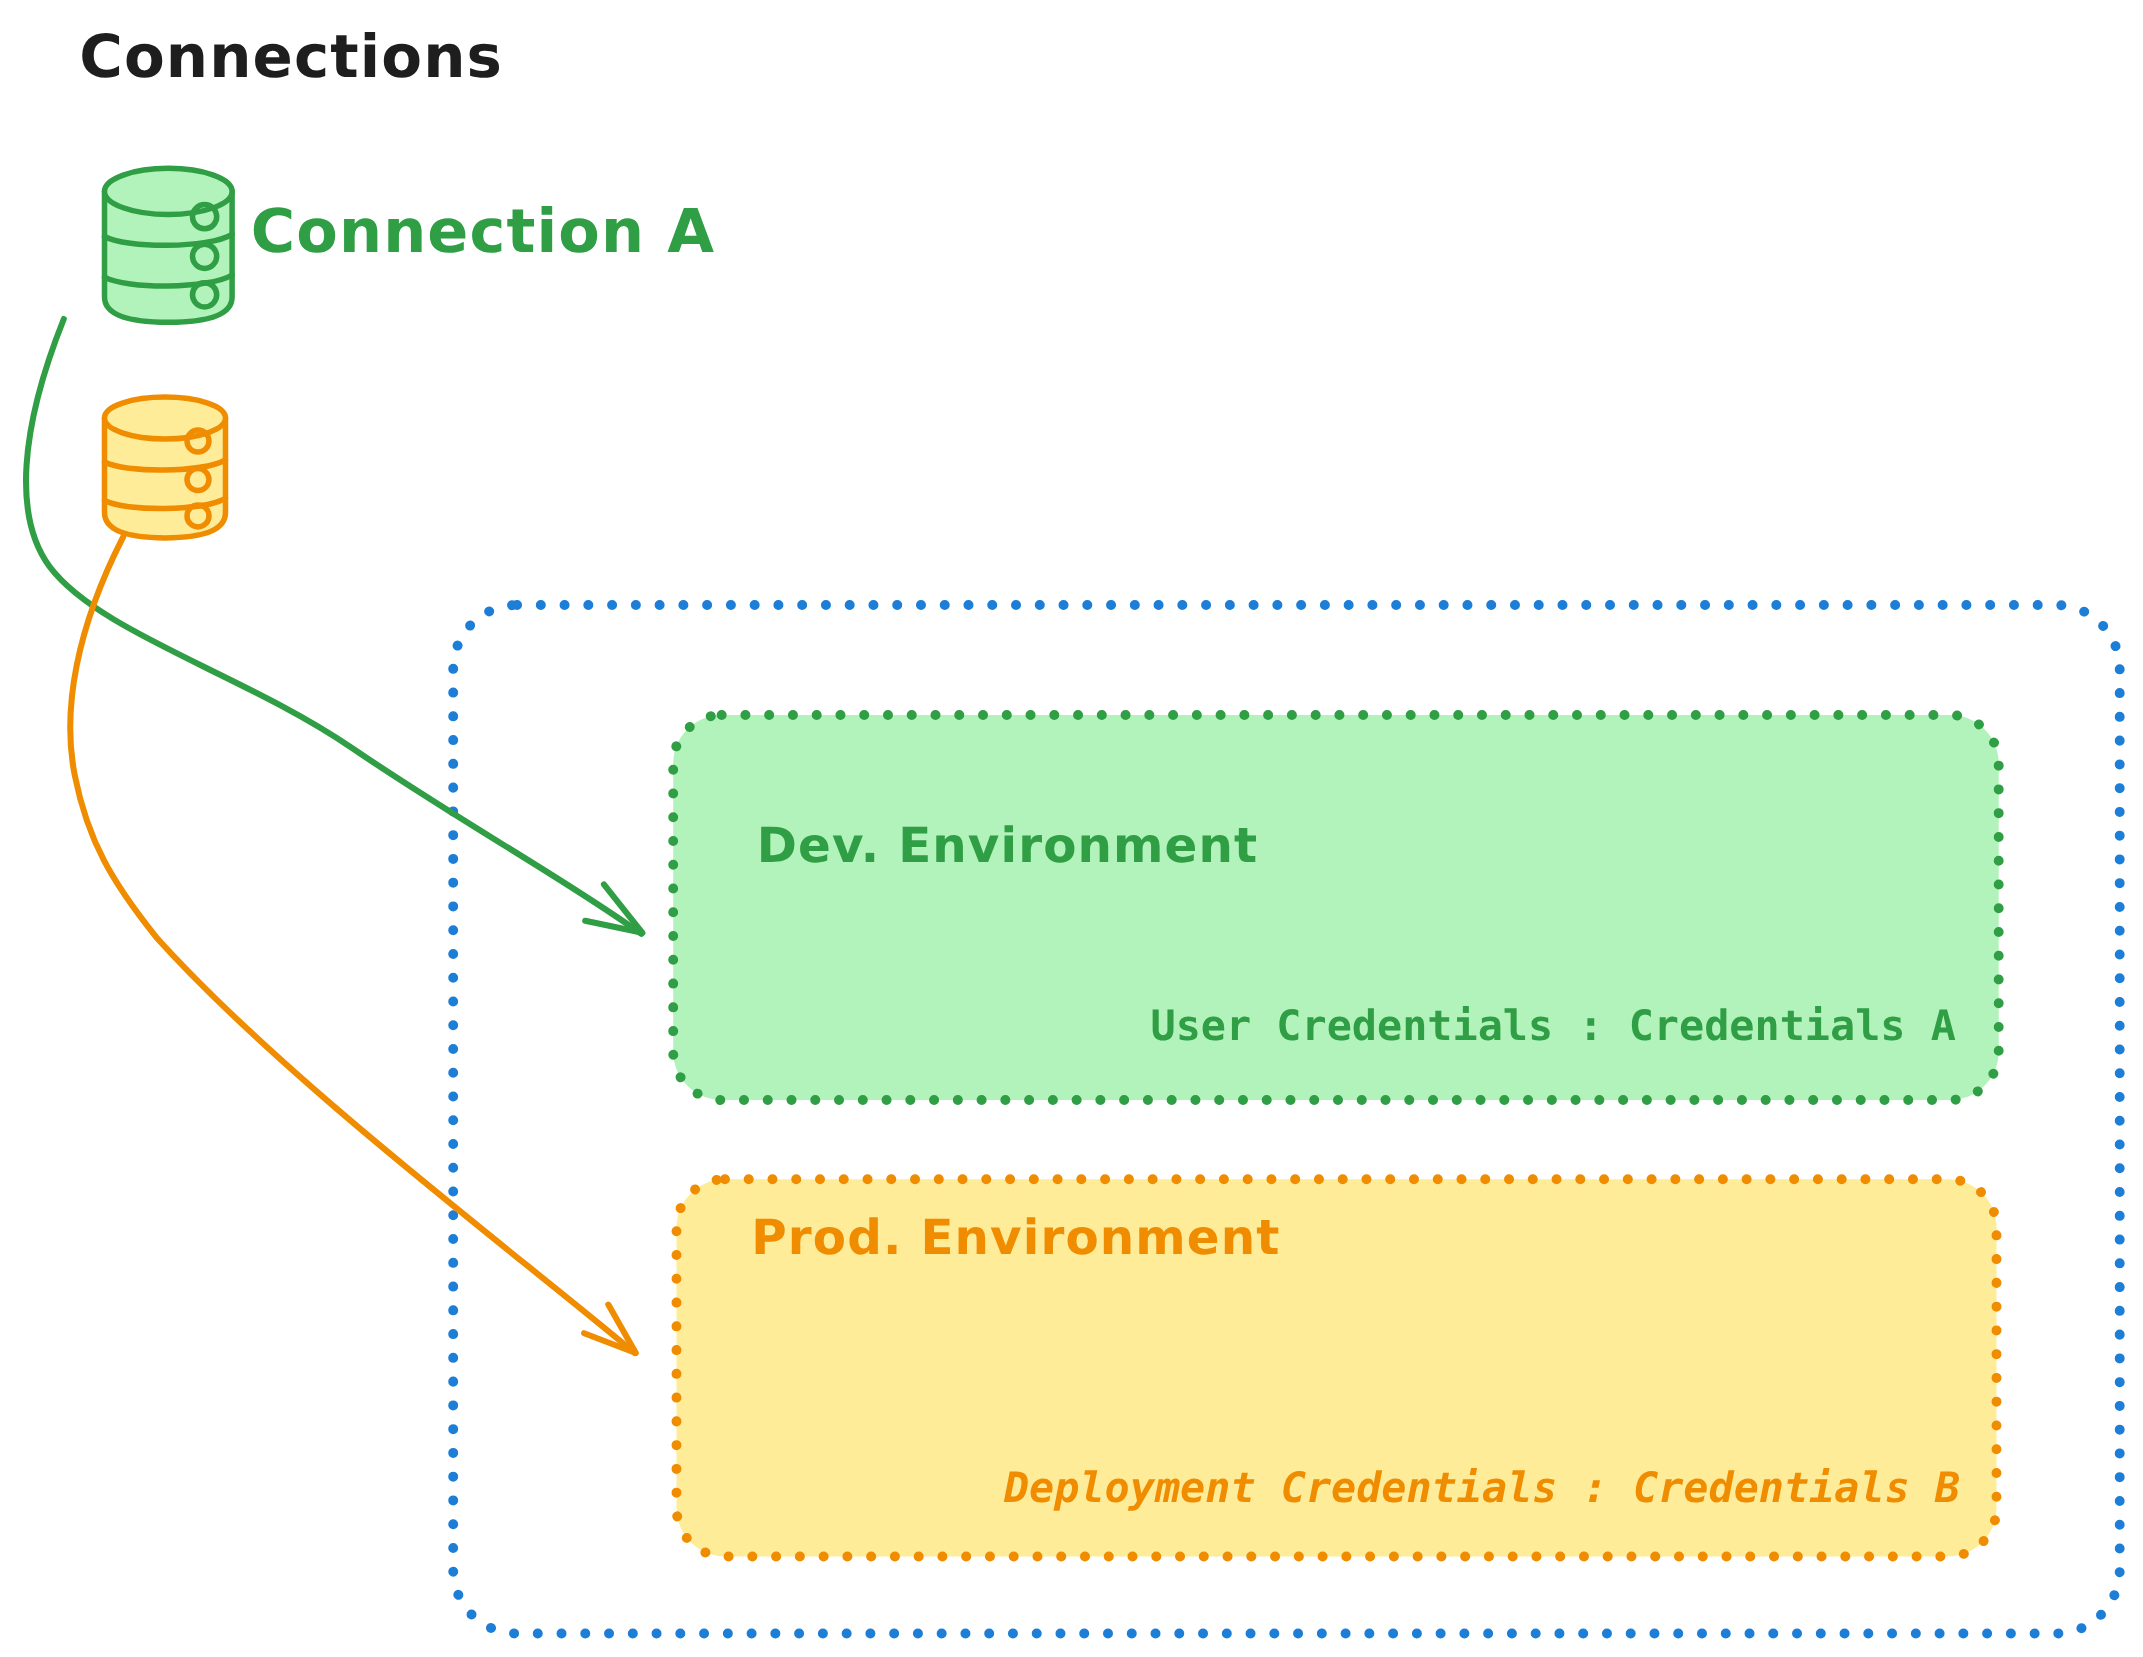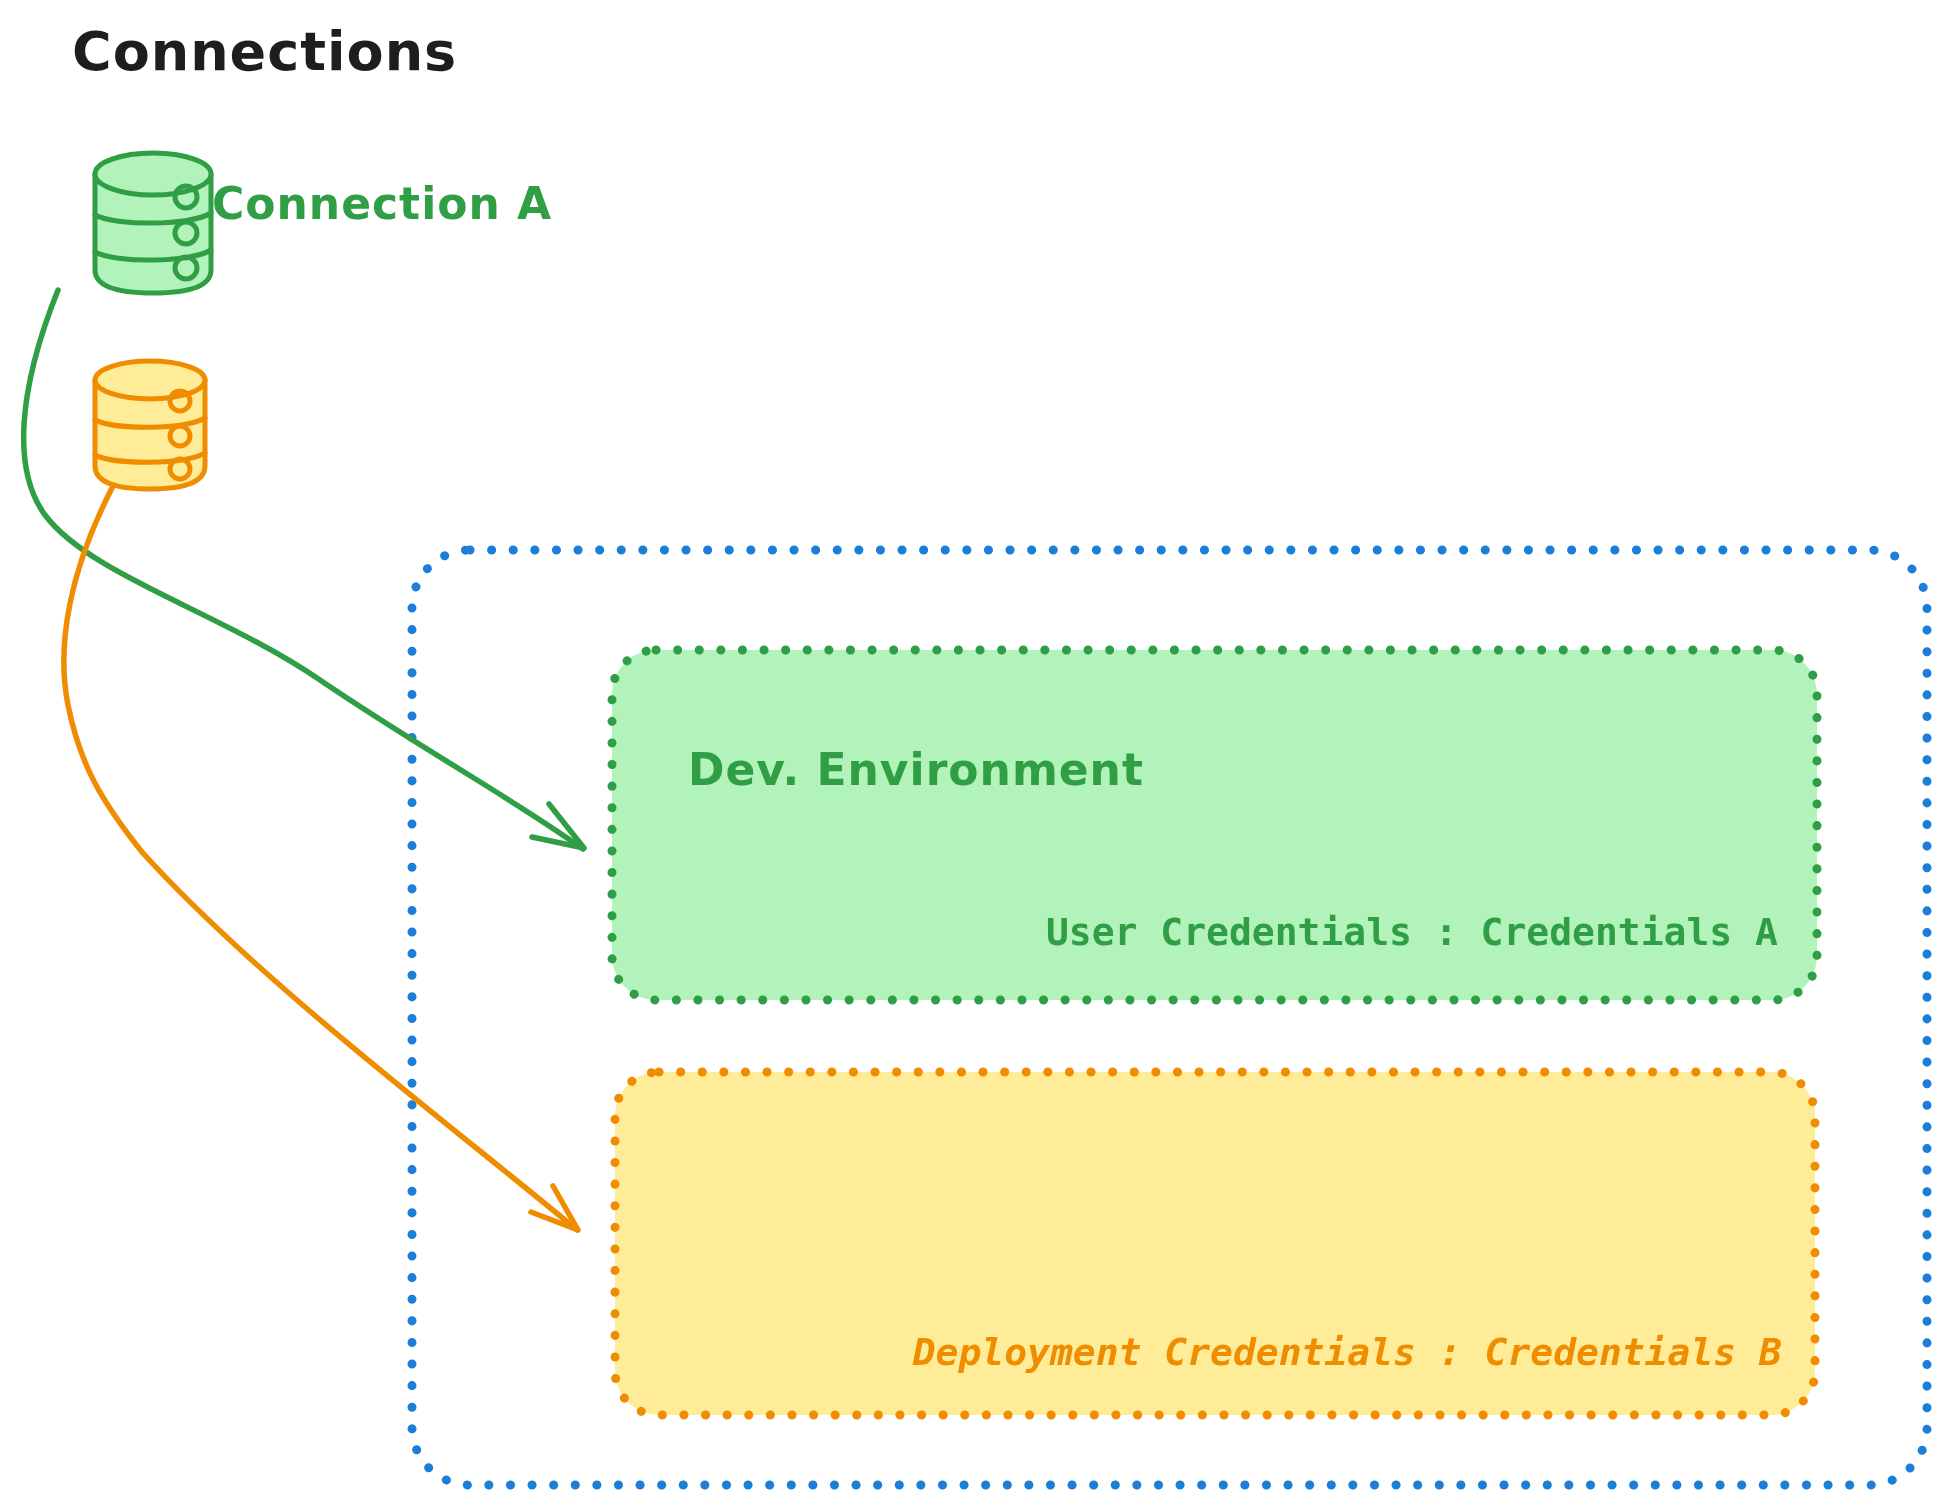--- a/index.html
+++ b/index.html
@@ -28,23 +28,23 @@
     font-weight: 700;
     letter-spacing: 1px;
   }
   .title {
     left: 72px;
     top: 20px;
     font-size: 54px;
     color: #1e1e1e;
   }
   .conn-a-label {
-    left: 212px;
+    left: 228px;
     top: 178px;
-    font-size: 44px;
+    font-size: 55px;
     color: #2f9e44;
   }
   .conn-b-label {
     left: 224px;
     top: 388px;
     font-size: 44px;
     color: #f08c00;
   }
   .project-label {
     left: 1545px;
@@ -131,16 +131,17 @@
   <div class="label title">Connections</div>
 
   <div class="label conn-a-label">Connection A</div>
 
 
 
   <div class="label env-heading dev-heading">Dev. Environment</div>
 
   <div class="label cred-line dev-cred">User Credentials : Credentials A</div>
 
+  <div class="label env-heading prod-heading">Prod. Environment</div>
 
   <div class="label cred-line prod-cred">Deployment Credentials : Credentials B</div>
 
 </div>
 
 </body></html>

